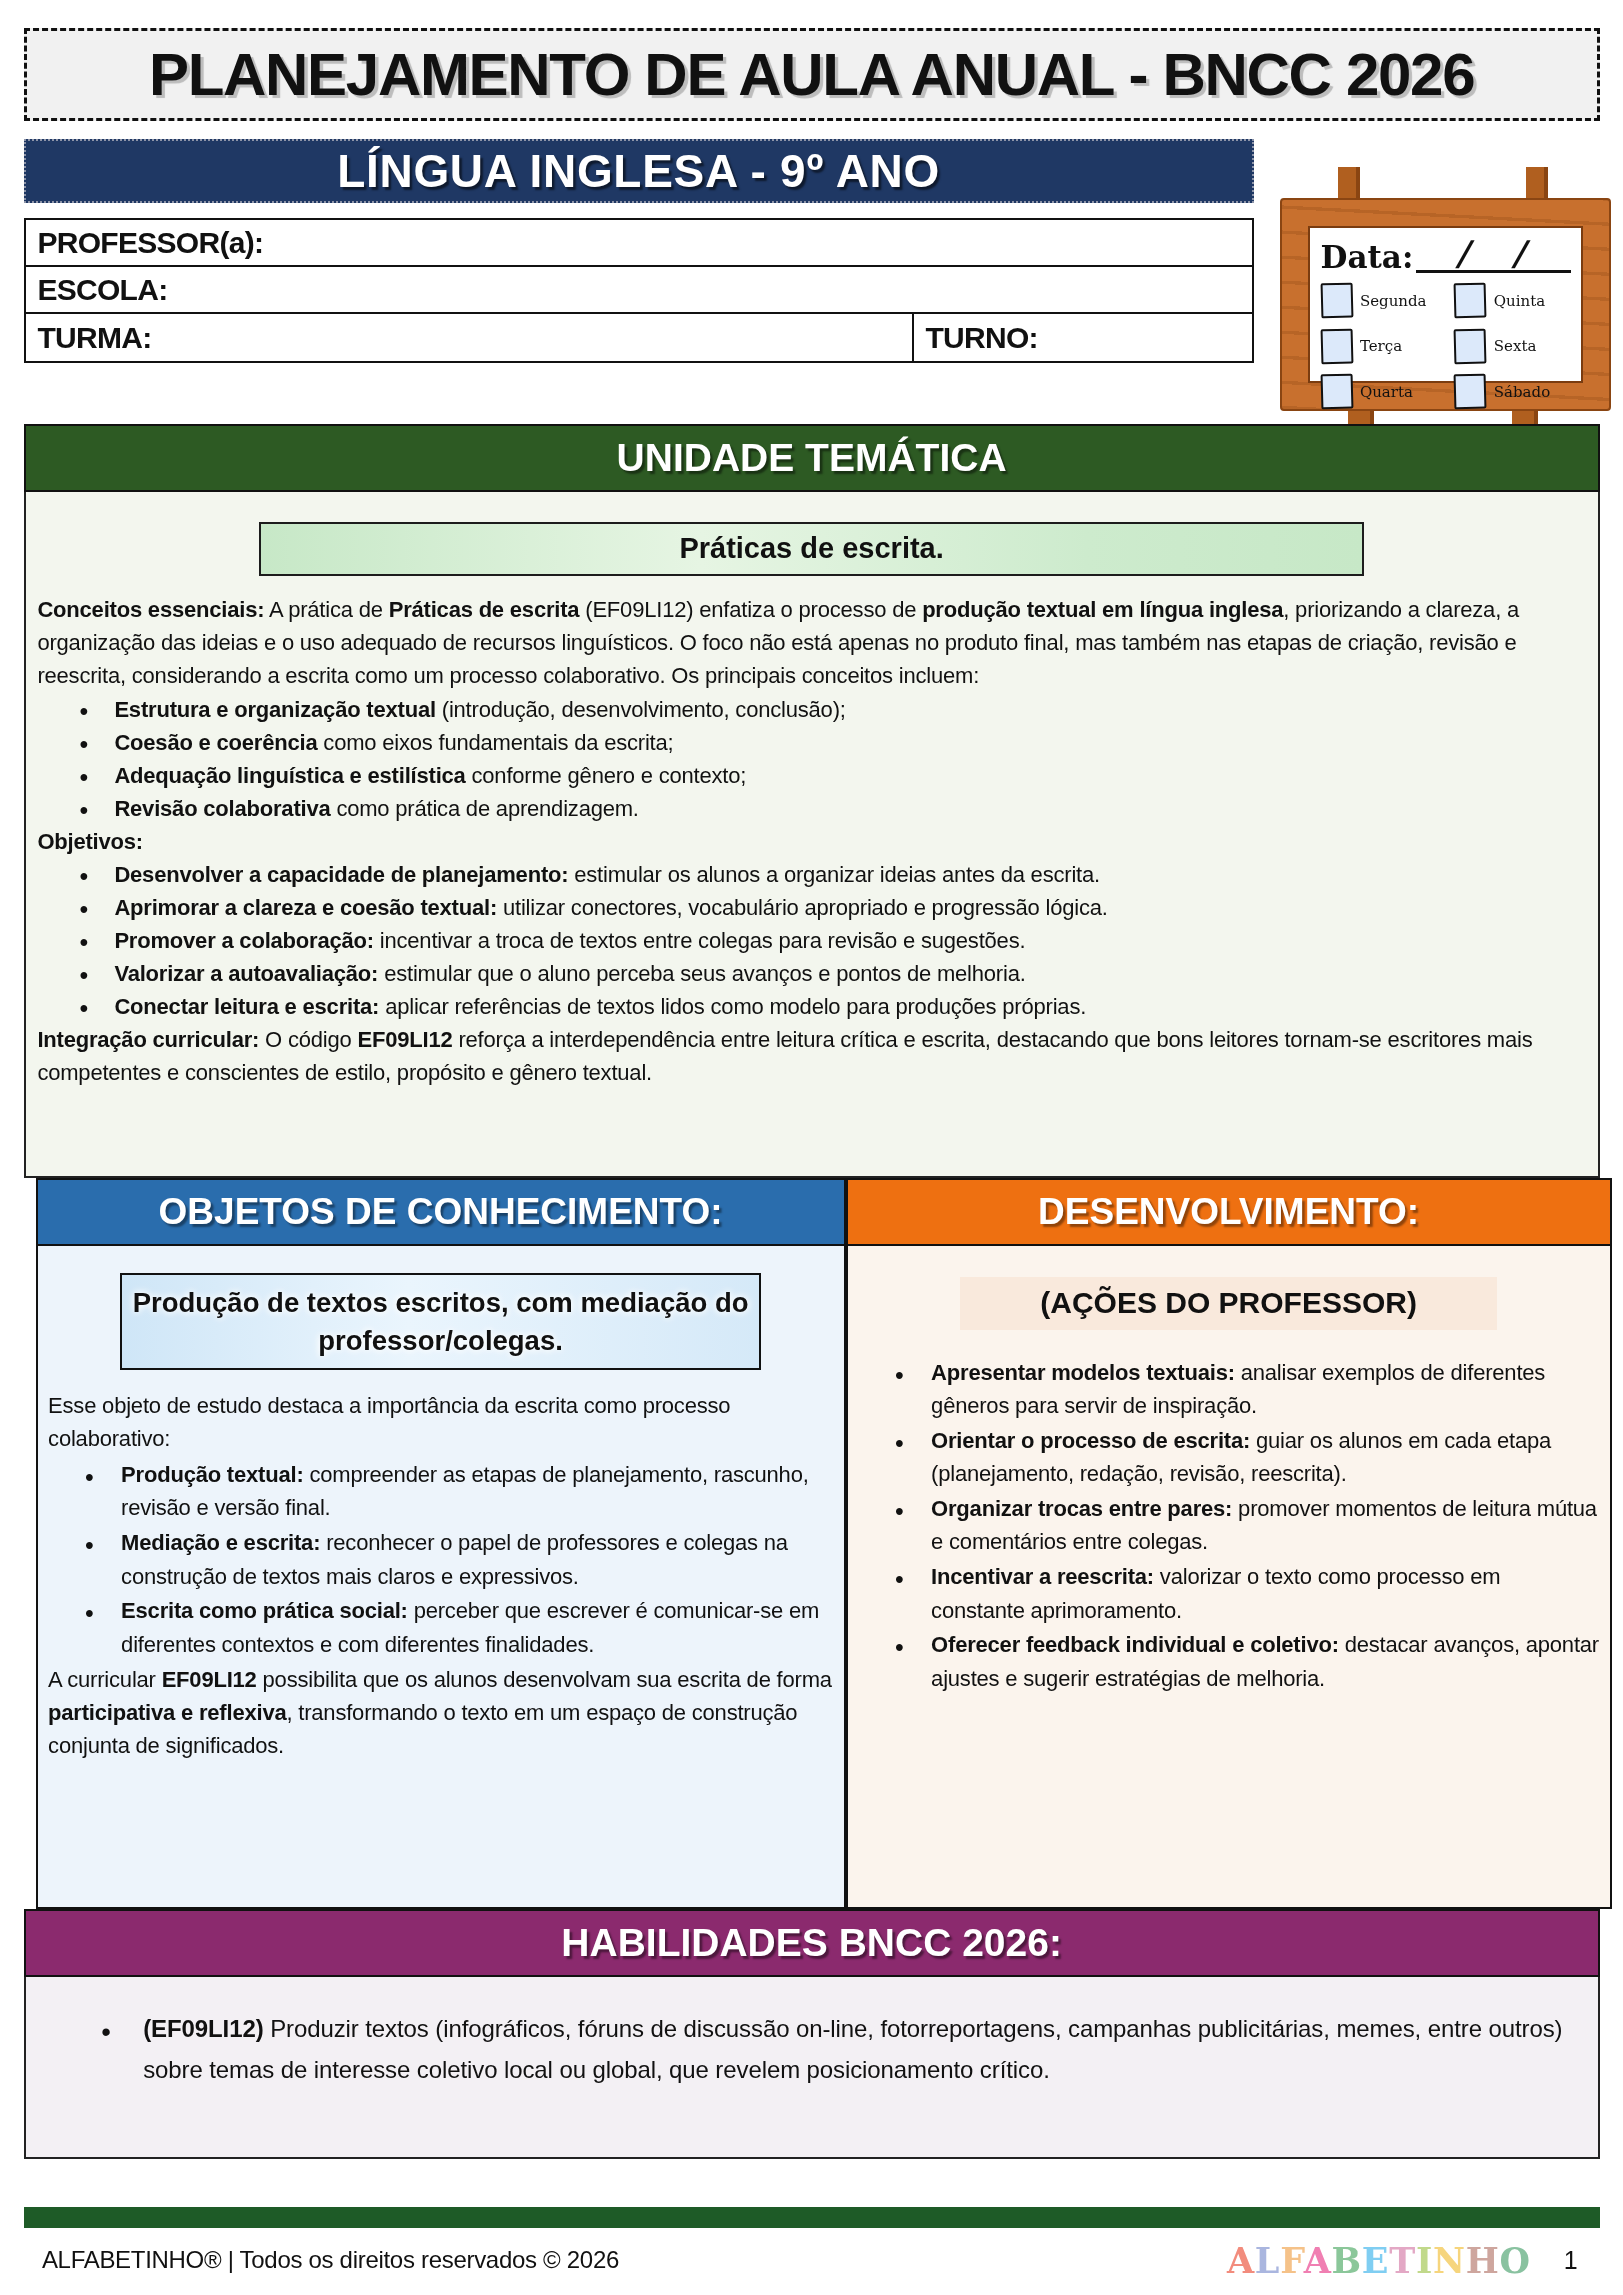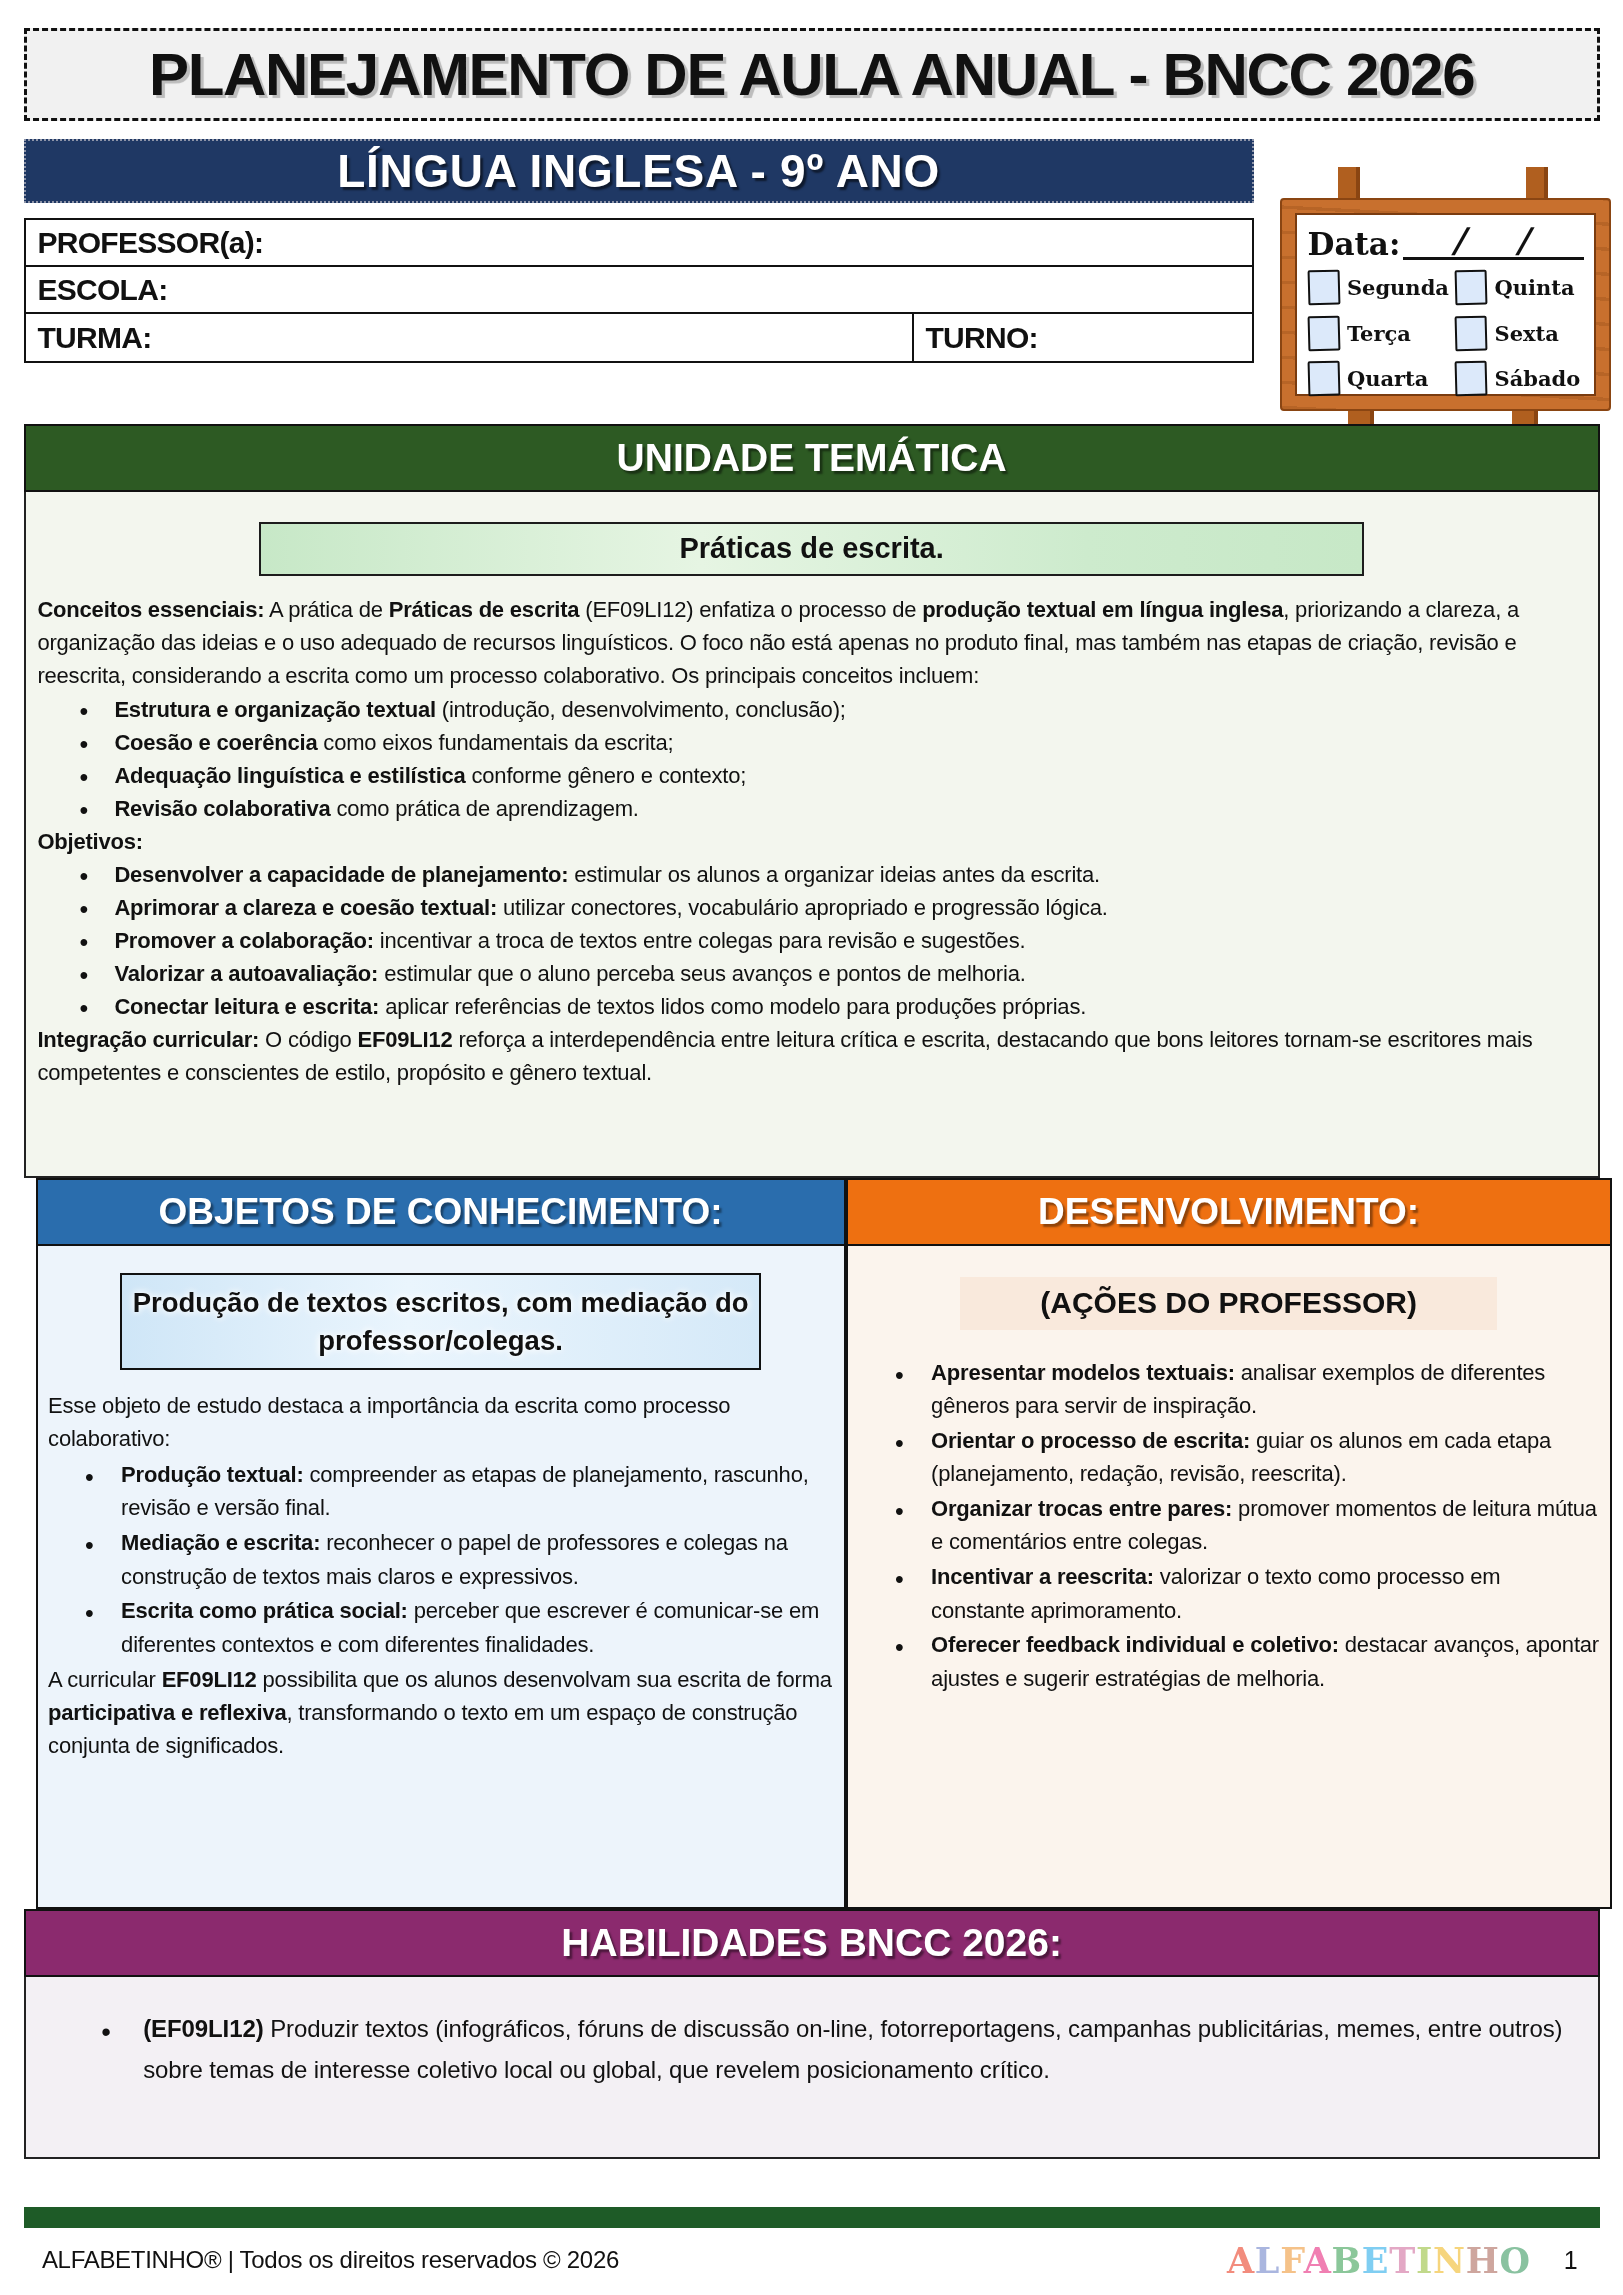--- a/index.html
+++ b/index.html
@@ -32,33 +32,33 @@
   
   .calendar{position:absolute;left:1280px;top:167px;width:331px;height:260px;}
   .post{position:absolute;background:#b05f1f;border-right:4.6px solid #8a4512;box-sizing:border-box;}
   .post.tl{left:58px;top:0;width:22px;height:37px;}
   .post.tr{right:63px;top:0;width:22px;height:37px;}
   .post.bl{left:68px;bottom:0;width:26px;height:50px;}
   .post.br{right:73px;bottom:0;width:26px;height:50px;}
   .board{position:absolute;left:0;top:31px;width:331px;height:213px;box-sizing:border-box;
     background:#c8702e;
     background-image:repeating-linear-gradient(3deg,rgba(122,58,10,.22) 0 3.3px,rgba(255,255,255,0) 3.3px 25px);
-    border:2px solid #8a4512;border-radius:3.9px;padding:13px;}
+    border:2px solid #8a4512;border-radius:3.9px;padding:26px;}
   .board-inner{width:100%;height:100%;box-sizing:border-box;background:#fff;
     border:2px solid #7a3c10;padding:6.5px 10.5px 5.2px 10.5px;}
   .date-row{display:flex;align-items:flex-end;font-family:"DejaVu Serif",serif;font-weight:bold;}
   .date-label{font-size:31px;line-height:1;}
   .date-line{flex:1;border-bottom:3.3px solid #111;margin-left:2.6px;height:35px;
     display:flex;justify-content:space-evenly;align-items:flex-end;}
   .date-line .slash{font-size:34px;line-height:.95;transform:skewX(-14deg);font-weight:bold;}
   .days-grid{display:grid;grid-template-columns:1.12fr 1fr;margin-top:10.5px;row-gap:10.5px;column-gap:3.9px;}
   .day{display:flex;align-items:center;gap:7.9px;}
   .checkbox{width:27.5px;height:31px;background:#dcE9fa;border:2.6px solid #111;border-radius:2px;
     transform:rotate(-1.5deg);flex:0 0 auto;}
-  .day-label{font-family:"DejaVu Serif",serif;font-weight:bold;font-size:21px;white-space:nowrap;}
+  .day-label{font-family:"DejaVu Serif",serif;font-weight:normal;font-size:15px;white-space:nowrap;}
 
   
   .bar{position:absolute;left:23.6px;width:1576px;height:68px;box-sizing:border-box;
     display:flex;align-items:center;justify-content:center;border:2px solid #111;}
   .bar span{color:#fff;font-size:39px;font-weight:800;letter-spacing:0;
     text-shadow:2.6px 2.6px 2px rgba(0,0,0,.45);white-space:nowrap;}
   .bar.green{top:424px;background:#2d5a23;}
   .bar.purple{top:1909px;background:#8b2a6e;}
 
   

